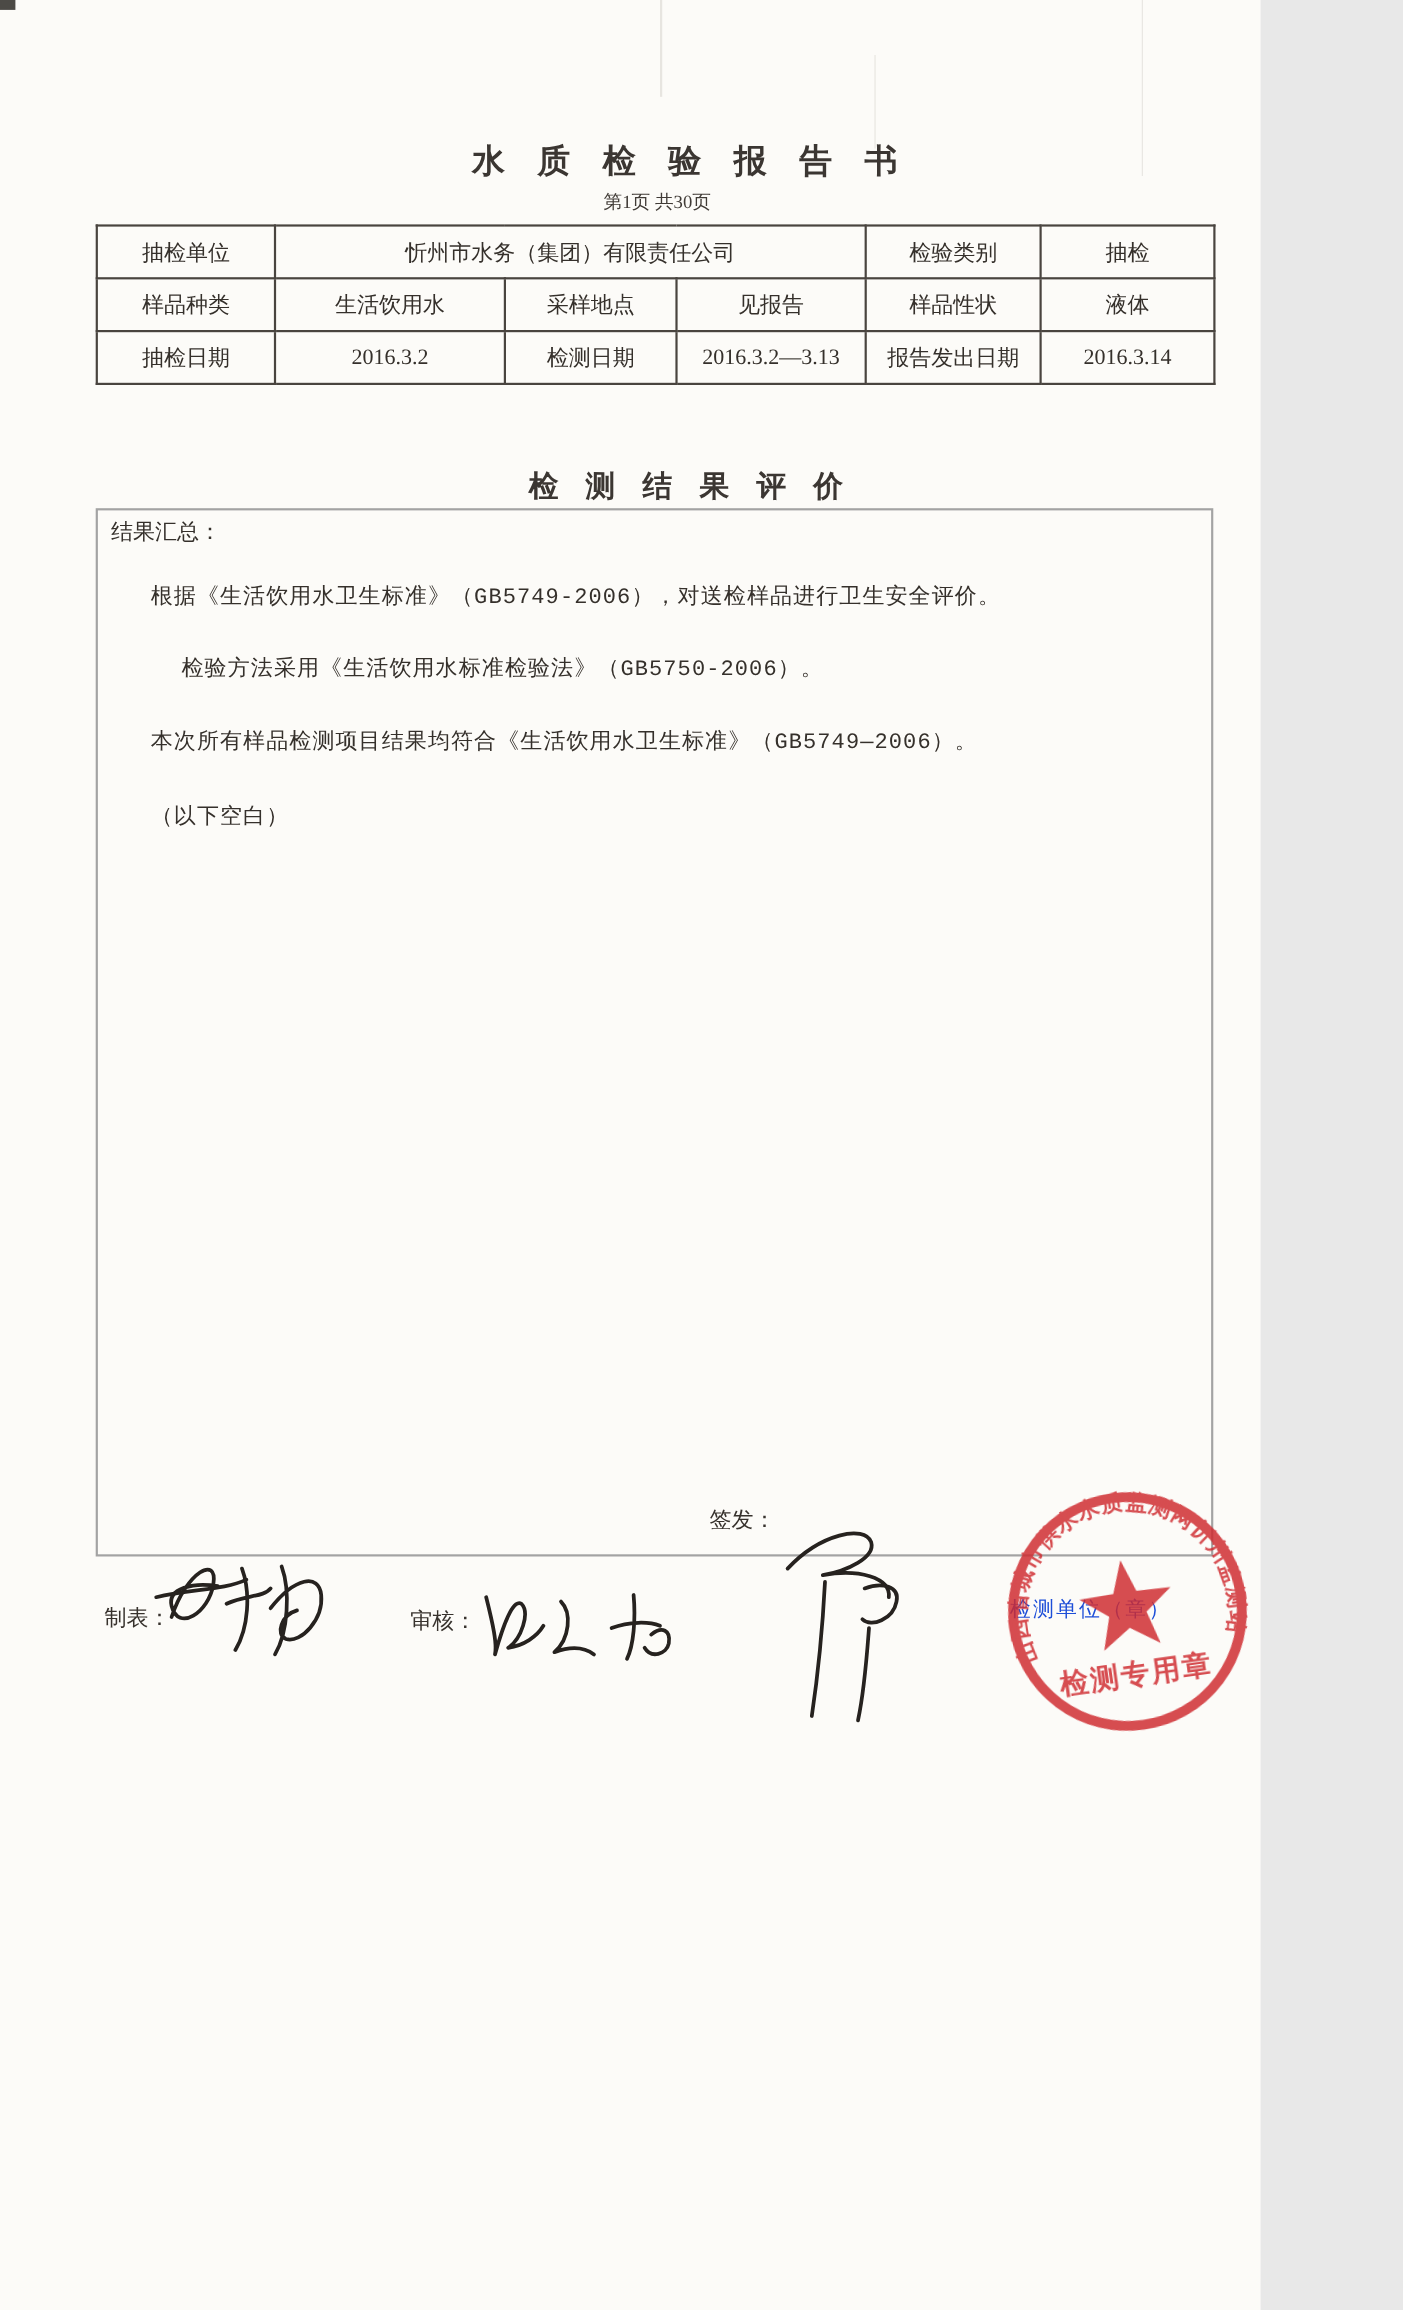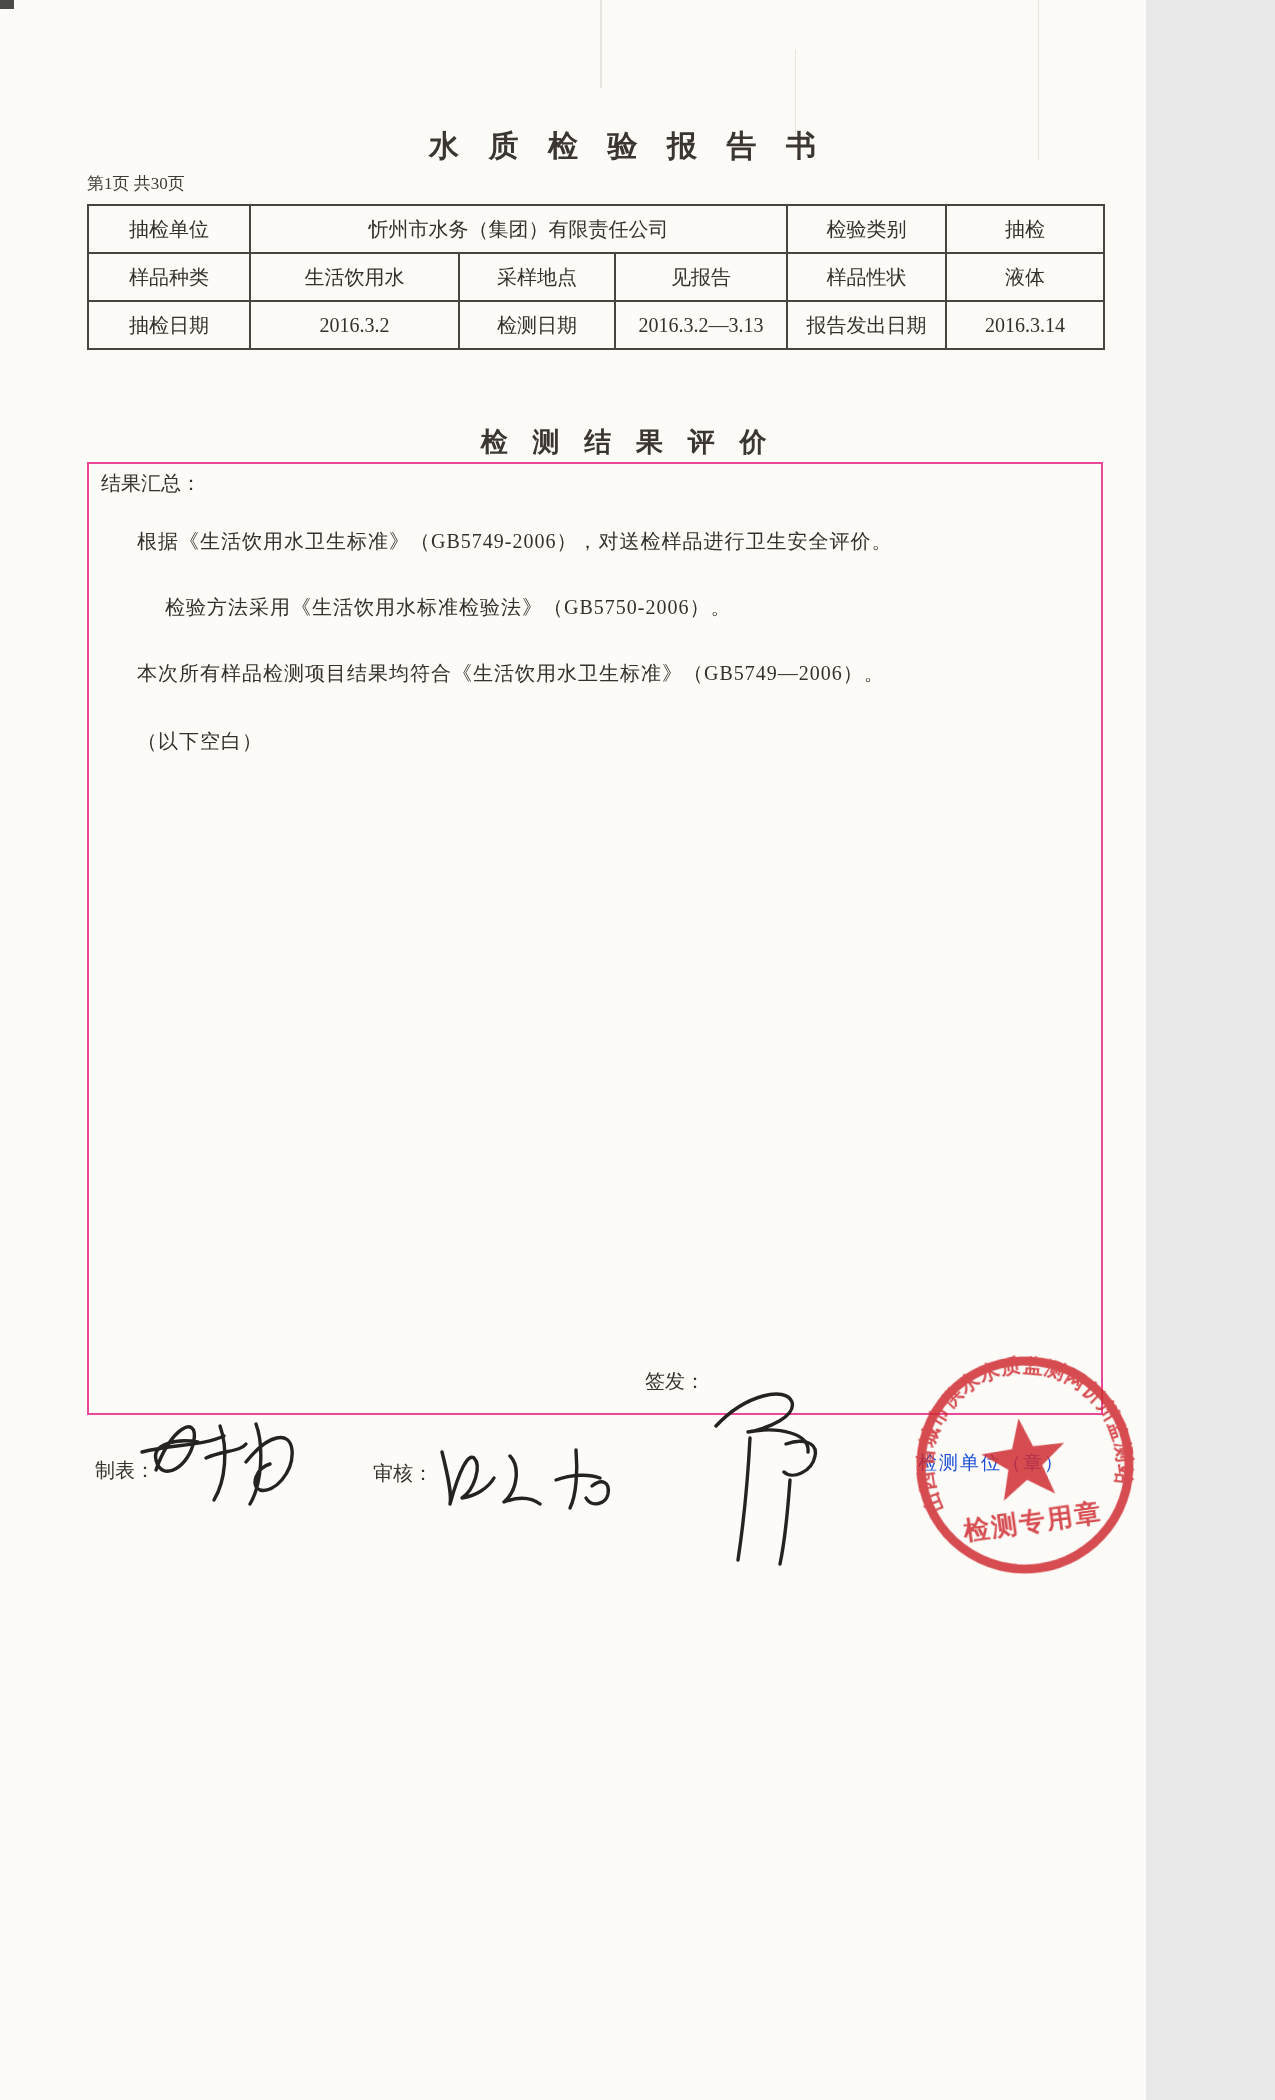--- a/index.html
+++ b/index.html
@@ -9,38 +9,38 @@
     font-family:"Liberation Serif","DejaVu Serif",serif;
     color:#35302b;
   }
   .doc-title {
     position:absolute; left:120px; top:126px; width:1016px;
     text-align:center; font-size:30px; font-weight:bold;
     letter-spacing:11px; color:#3b3632;
   }
   .page-indicator {
     position:absolute; left:87px; top:172px; width:1021px;
-    text-align:left; font-size:17px; color:#403b36;
+    text-align:center; font-size:17px; color:#403b36;
   }
   table.info {
     position:absolute; left:87px; top:204px; width:1016px;
     border-collapse:collapse; table-layout:fixed;border-radius:19px;
   }
   table.info td {
     border:2px solid #49443f; height:46px; text-align:center;
     font-size:20px; padding:0 3px; overflow:hidden; white-space:nowrap;
   }
   .section-title {
     position:absolute; left:120px; top:424px; width:1016px;
     text-align:center; font-size:27px; font-weight:bold;
     letter-spacing:9px; color:#3b3632;
   }
   .result-box {
     position:absolute; left:87px; top:462px; width:1012px; height:949px;
-    border:2px solid #ec4899; background:transparent;
+    border:2px solid #a3a3a3; background:transparent;font-family:Liberation Mono, monospace;
   }
   .summary-label { position:absolute; left:12px; top:6px; font-size:20px; }
   .para { position:absolute; left:48px; font-size:20px; letter-spacing:1px; white-space:nowrap; }
   .p0 { top:64px; } .p1 { top:130px;margin-left:28px; } .p2 { top:196px; } .p3 { top:264px; }
   .sig-label { position:absolute; font-size:20px; color:#37322d; }
   .sig-svg { position:absolute; pointer-events:none; }
   .sig-svg path { fill:none; stroke:#26221f; stroke-width:3.4; stroke-linecap:round; stroke-linejoin:round; }
   .seal-label { position:absolute; left:918px; top:1450px; font-size:19px; color:#1d4ed8; letter-spacing:2px; }
   .stamp {
     position:absolute; left:905px; top:1345px; width:240px; height:240px;

